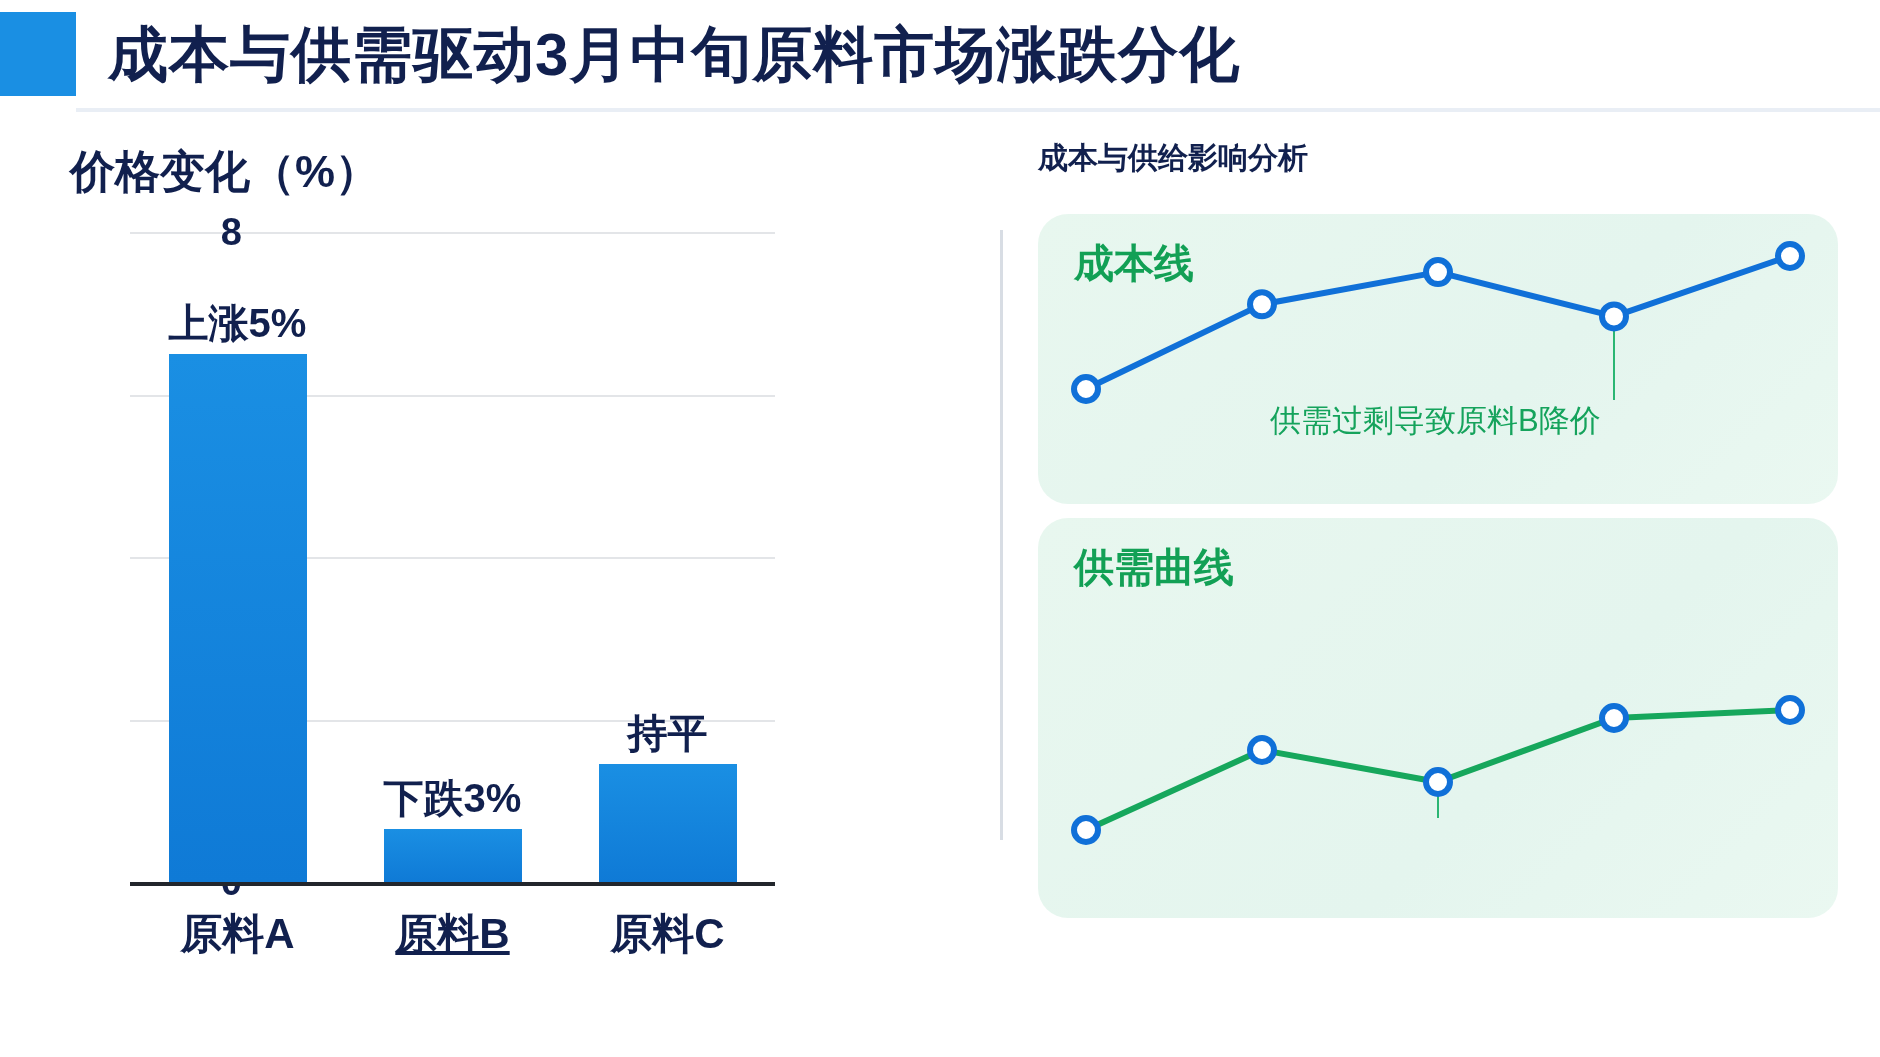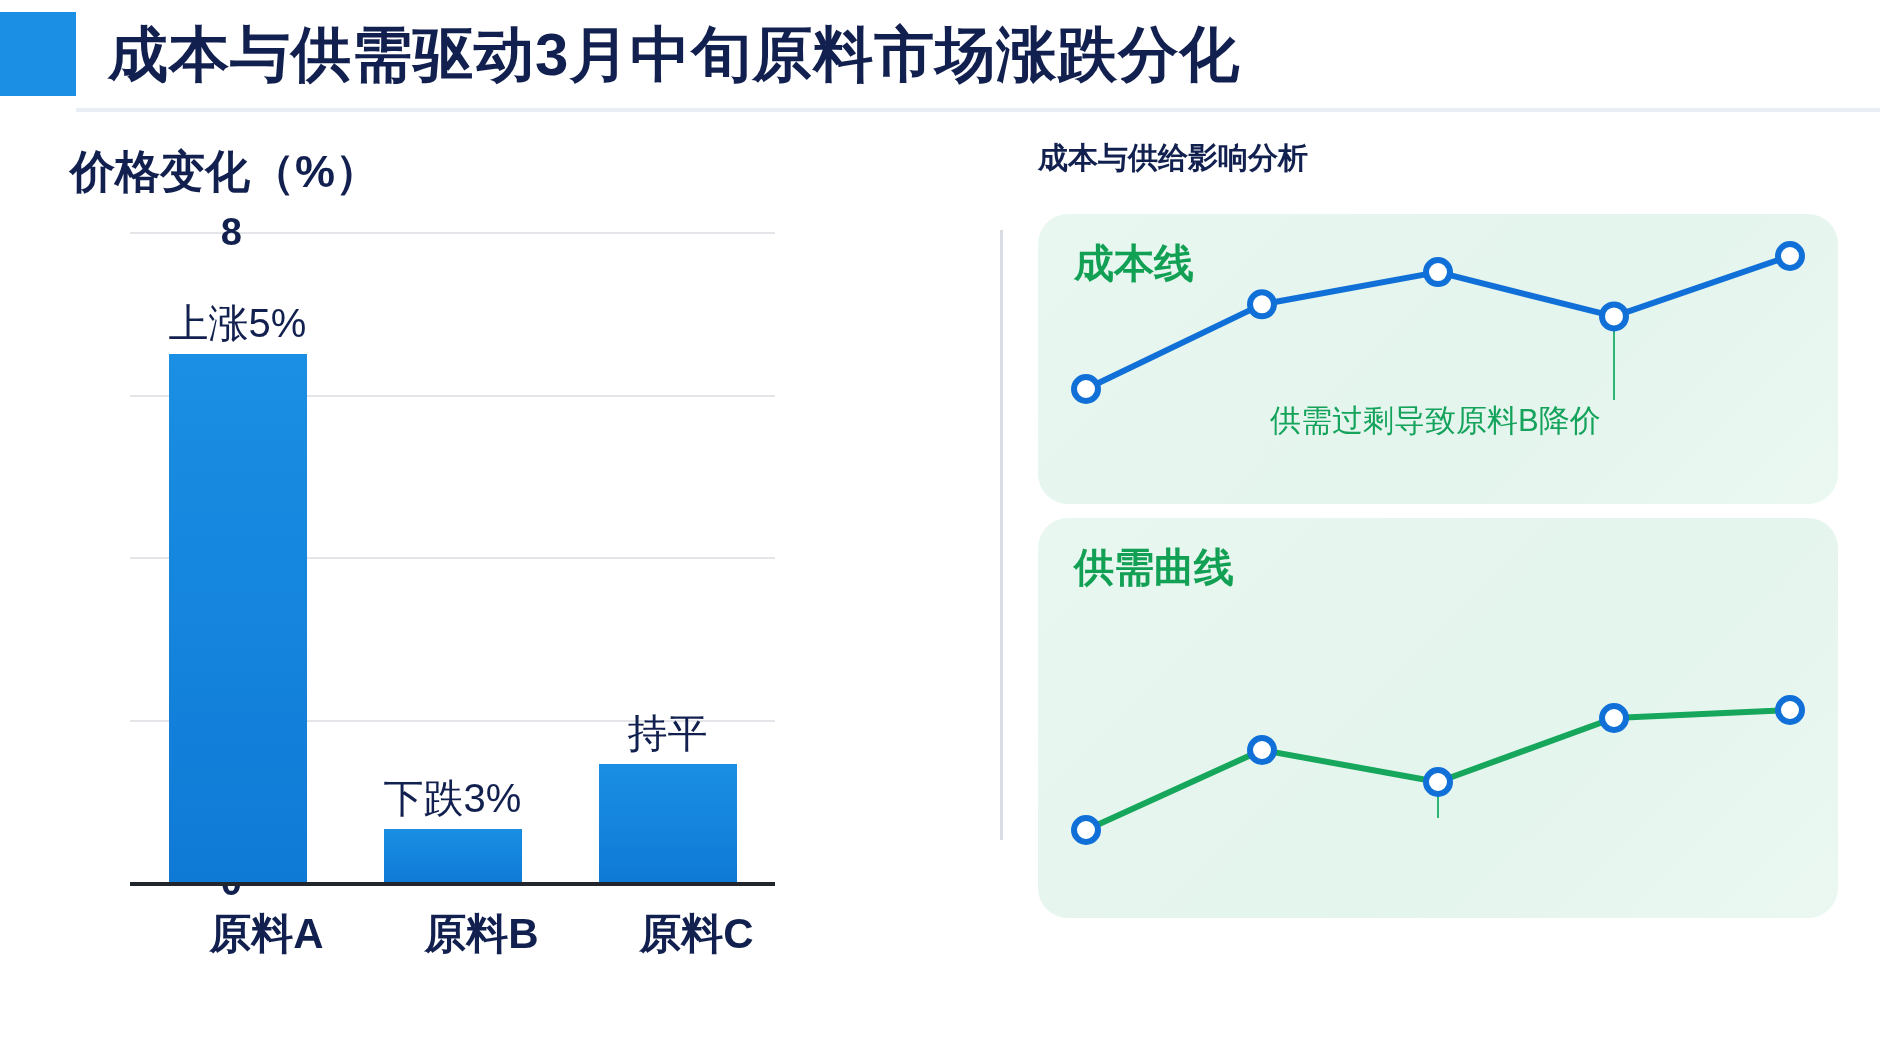--- a/index.html
+++ b/index.html
@@ -34,27 +34,27 @@
   .axis-label{
     position:absolute;right:708px;
     font-size:38px;font-weight:bold;color:#11204e;
     text-align:right;line-height:1;transform:translateY(-50%);
   }
   #x-axis{position:absolute;left:60px;top:660px;width:645px;height:4px;background:#22262c;}
 
   .bar{position:absolute;background:linear-gradient(180deg,#1a8fe3 0%,#0f7ad6 100%);}
   .bar-label{
     position:absolute;
-    font-size:40px;font-weight:normal;color:#11204e;
+    font-size:40px;font-weight:bold;color:#11204e;
     text-align:center;white-space:nowrap;transform:translateX(-50%);
   }
   .cat-label{
     position:absolute;top:684px;
     font-size:42px;font-weight:bold;color:#11204e;
-    text-align:center;white-space:nowrap;transform:translateX(-50%);margin-left:29px;
+    text-align:center;white-space:nowrap;transform:translateX(-50%);
   }
 
   
   #divider{position:absolute;left:1000px;top:230px;width:3px;height:610px;background:#d8dde4;}
 
   
   #right-panel{position:absolute;left:1020px;top:118px;width:860px;height:939px;}
   #right-title{
     position:absolute;left:18px;top:20px;
     font-size:30px;font-weight:bold;color:#11204e;white-space:nowrap;
@@ -112,21 +112,21 @@
         <div class="bar" style="left: 313.5px; top: 607.188px; width: 138px; height: 52.8125px;"></div>
         <div class="bar" style="left: 528.5px; top: 542.188px; width: 138px; height: 117.812px;"></div>
       </div>
     <div id="barlabels">
         <div class="bar-label" style="left: 167.5px; top: 73.875px;">上涨5%</div>
         <div class="bar-label" style="left: 382.5px; top: 549.188px;">下跌3%</div>
         <div class="bar-label" style="left: 597.5px; top: 484.188px;">持平</div>
       </div>
     <div id="catlabels">
         <div class="cat-label" style="left: 167.5px;">原料A</div>
-        <div class="cat-label" style="left: 382.5px;">原料B</div>
+        <div class="cat-label" style="left: 382.5px; text-decoration: underline;">原料B</div>
         <div class="cat-label" style="left: 597.5px;">原料C</div>
       </div>
   </div>
 </div>
 
 <div id="divider"></div>
 
 <div id="right-panel">
   <div id="right-title">成本与供给影响分析</div>
 

